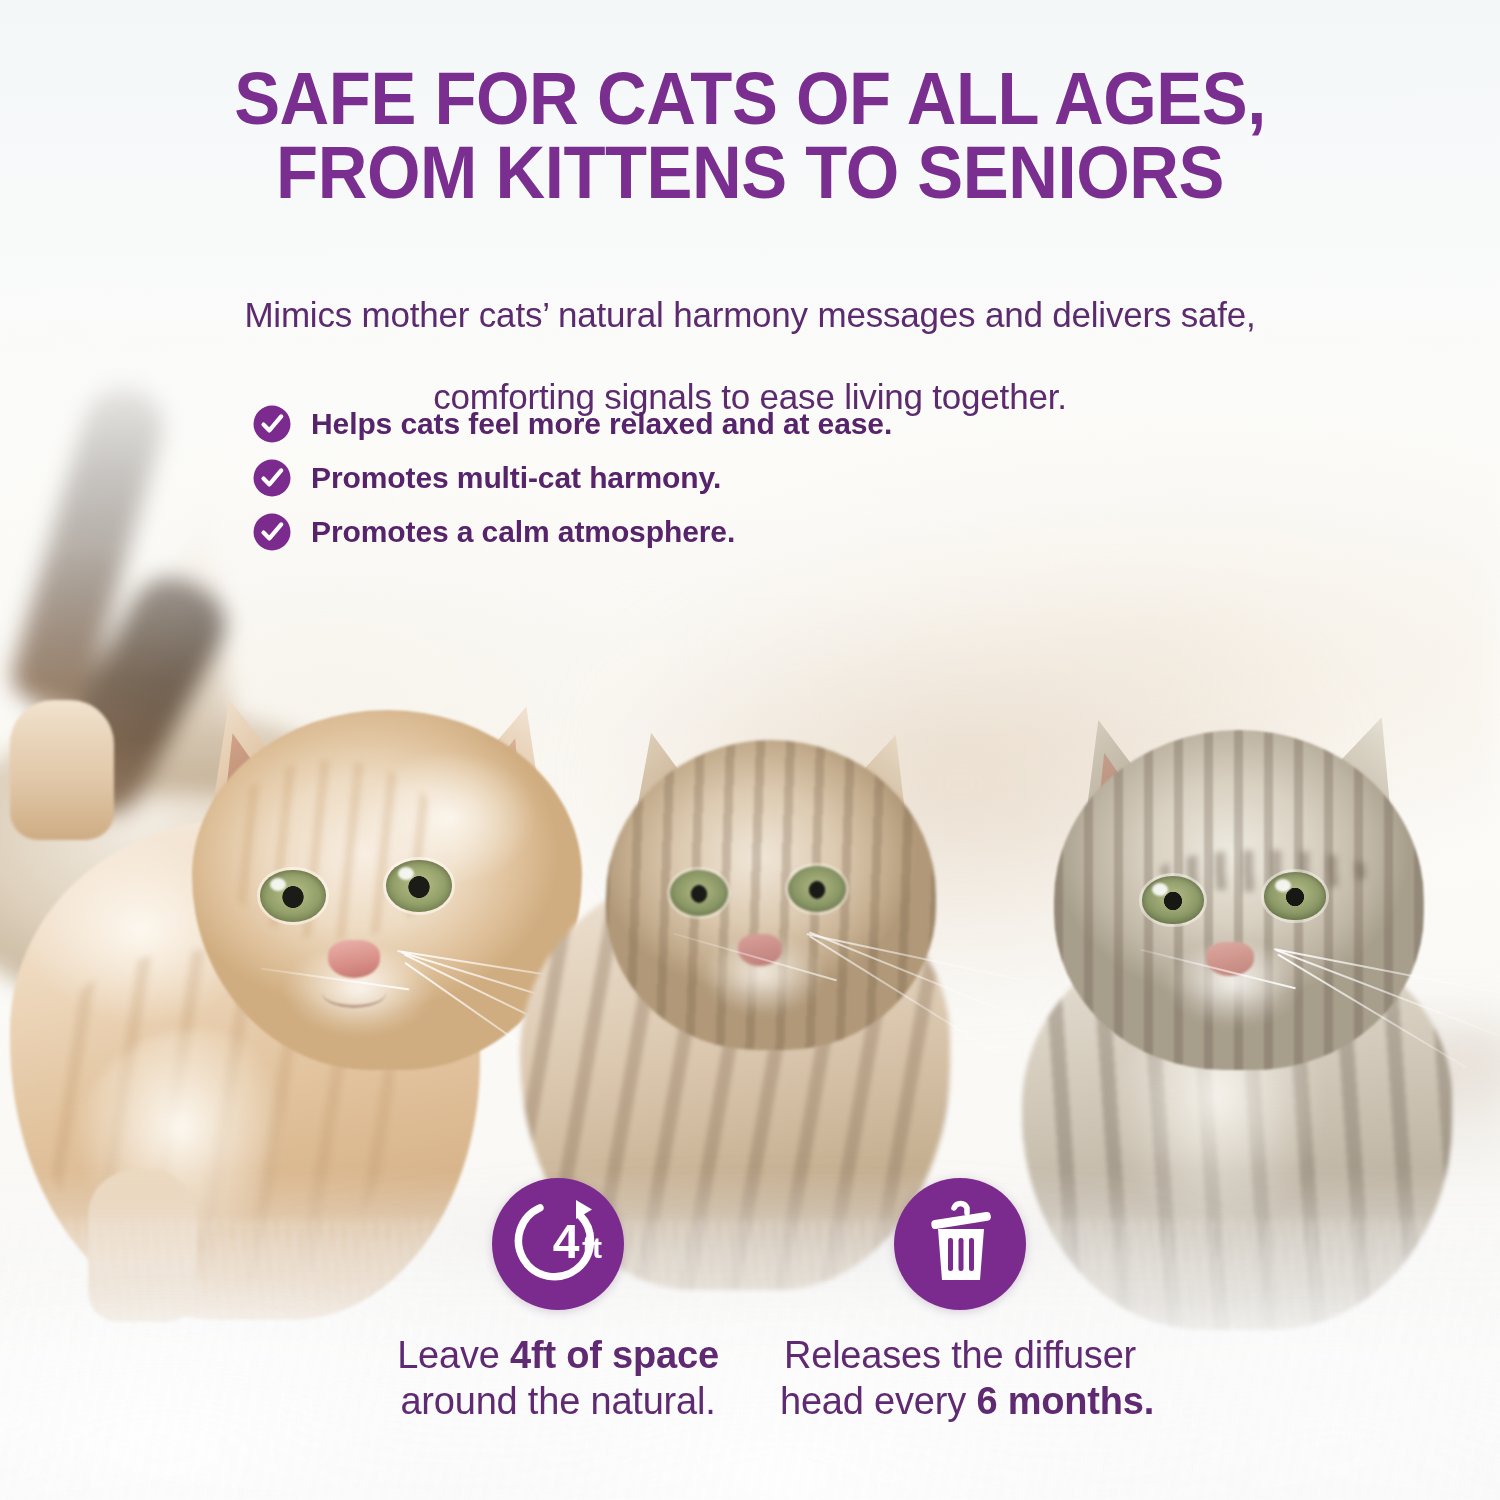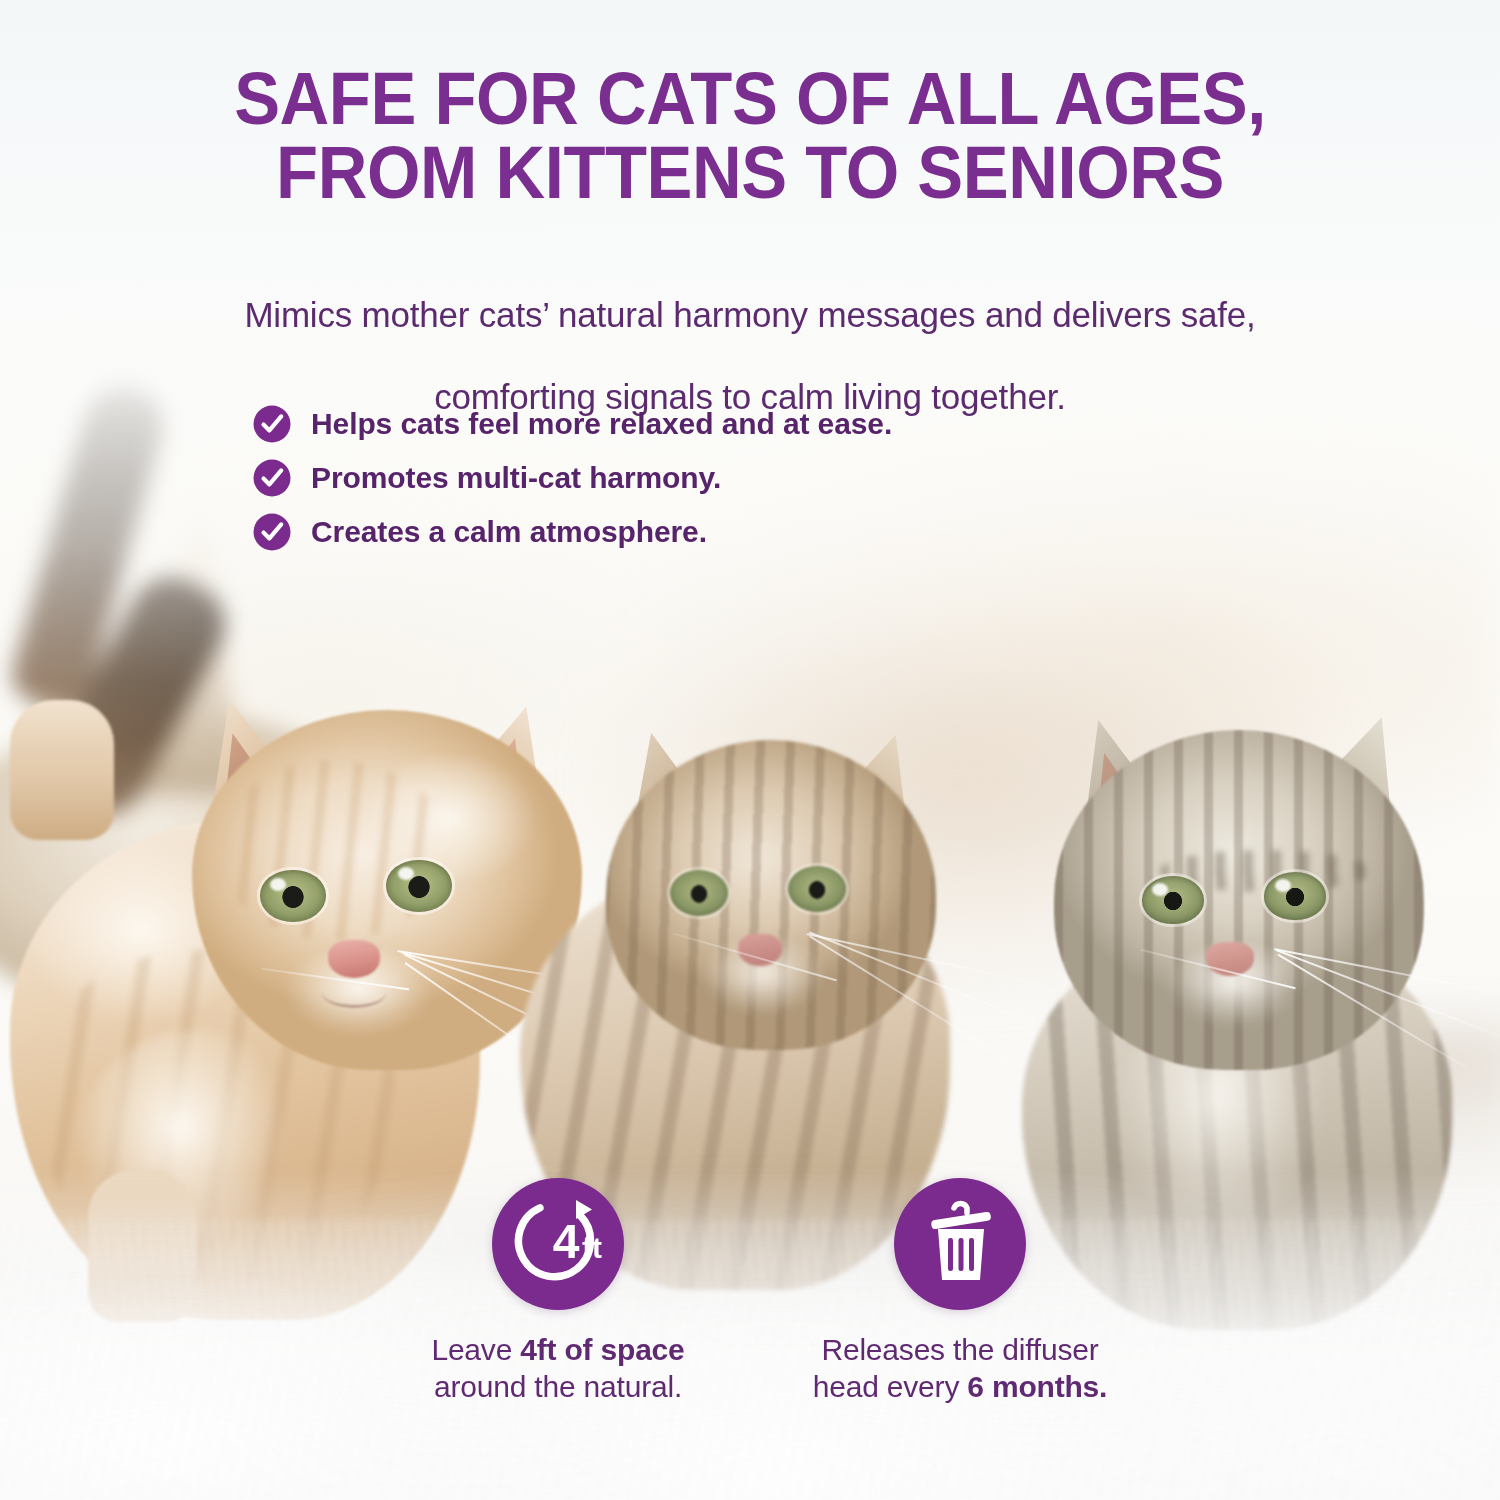--- a/index.html
+++ b/index.html
@@ -397,21 +397,21 @@
     width:132px; height:132px; border-radius:50%;
     background:#7a2b8d;
     margin:0 auto 22px auto;
     position:relative;
     box-shadow:0 2px 10px rgba(90,50,105,.22);
   }
   .badge-circle svg { position:absolute; left:0; top:0; }
 
   .badge-cap {
     color:#5f2a72;
-    font-size:30px;
+    font-size:38px;
     line-height:1.22;
     font-weight:normal;
     letter-spacing:-0.2px;
   }
   .badge-cap b { font-weight:bold; }
   .badge-cap .cl { display:block; white-space:nowrap; }
 </style>
 </head>
 <body>
 
@@ -504,21 +504,21 @@
 
   <div class="content">
 
     <div class="headline">
       <span class="hl">SAFE FOR CATS OF ALL AGES,</span>
       <span class="hl">FROM KITTENS TO SENIORS</span>
     </div>
 
     <div class="subhead">
       <span class="sl">Mimics mother cats’ natural harmony messages and delivers safe,</span>
-      <span class="sl">comforting signals to calm living together.</span>
+      <span class="sl">comforting signals to ease living together.</span>
     </div>
 
     <div class="bullets">
 
       <div class="bullet">
         <span class="chk">
           <svg viewBox="0 0 40 40" xmlns="http://www.w3.org/2000/svg">
             <circle cx="20" cy="20" r="18.5" fill="#7a2b8d"></circle>
             <path d="M11.5 20.6 L17.4 26.4 L29.2 12.4" fill="none" stroke="#ffffff" stroke-width="4.2" stroke-linecap="round" stroke-linejoin="round"></path>
           </svg>
@@ -536,21 +536,21 @@
         <span class="bullet-txt">Promotes multi-cat harmony.</span>
       </div>
 
       <div class="bullet">
         <span class="chk">
           <svg viewBox="0 0 40 40" xmlns="http://www.w3.org/2000/svg">
             <circle cx="20" cy="20" r="18.5" fill="#7a2b8d"></circle>
             <path d="M11.5 20.6 L17.4 26.4 L29.2 12.4" fill="none" stroke="#ffffff" stroke-width="4.2" stroke-linecap="round" stroke-linejoin="round"></path>
           </svg>
         </span>
-        <span class="bullet-txt">Creates a calm atmosphere.</span>
+        <span class="bullet-txt">Promotes a calm atmosphere.</span>
       </div>
 
 
     </div>
 
     <div class="badges">
 
       <div class="badge b1">
         <div class="badge-circle">
           <svg width="132" height="132" viewBox="0 0 132 132" xmlns="http://www.w3.org/2000/svg">

